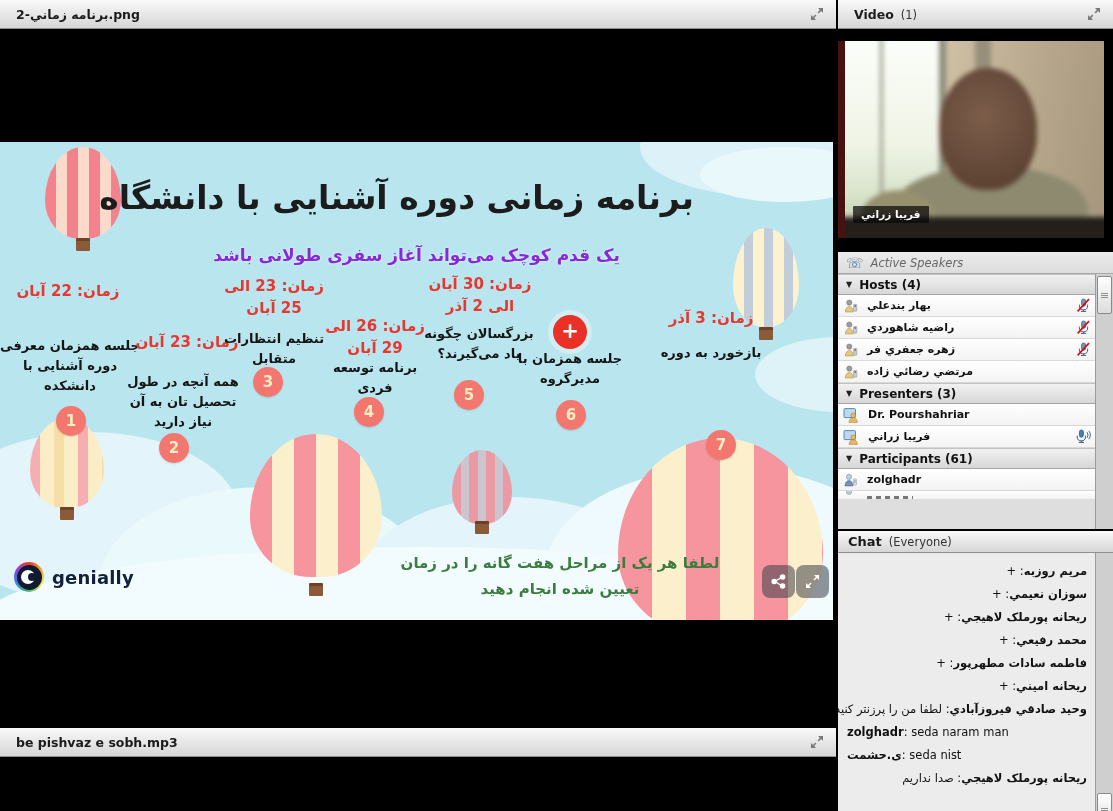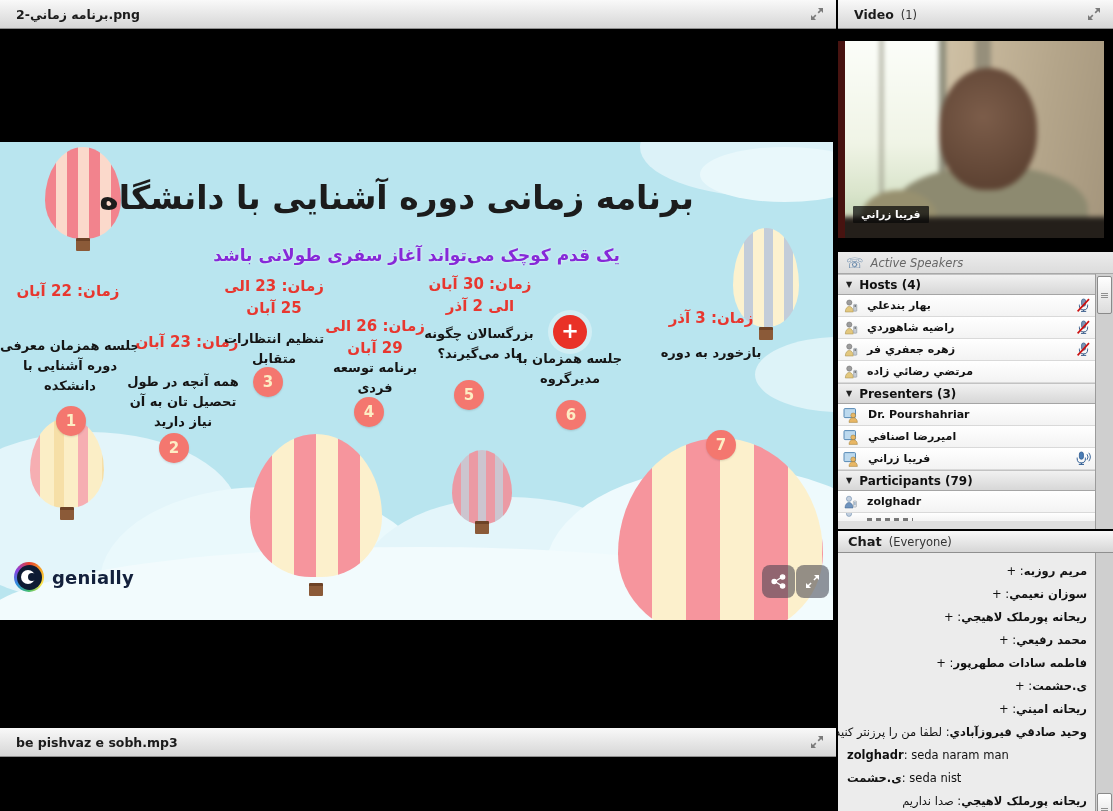--- a/index.html
+++ b/index.html
@@ -199,20 +199,22 @@
           <div class="plus-badge">+</div>
           <div class="sdesc">جلسه همزمان با مدیرگروه</div>
           <div class="sbadge">6</div>
         </div>
         <div class="step s7">
           <div class="sdate">زمان: 3 آذر</div>
           <div class="sdesc">بازخورد به دوره</div>
           <div class="sbadge">7</div>
         </div>
 
+        <div class="ig-footer">لطفا هر یک از مراحل هفت گانه را در زمان
+تعیین شده انجام دهید</div>
 
         <div class="brand" dir="ltr">
           <span class="g-icon">
               <span class="core"></span>
               <span class="eye"></span>
               <span class="pupil"></span>
             </span>
           <span class="g-text">genially</span>
         </div>
 
@@ -365,43 +367,35 @@
             <path d="M6 15.4c0-3 1.9-4.7 4.2-4.7s4.2 1.7 4.2 4.7z" fill="#e8b765" stroke="#9c7a34" stroke-width=".5"></path>
           </svg>
         <span class="nm">Dr. Pourshahriar</span>
       </div>
       <div class="att-row">
         <svg width="17" height="16" viewBox="0 0 17 16">
             <rect x="1" y="1.6" width="11.5" height="9" rx="1" fill="#bcd9ee" stroke="#4a7fae" stroke-width=".9"></rect>
             <circle cx="10.2" cy="8.4" r="2.4" fill="#e8b765" stroke="#9c7a34" stroke-width=".5"></circle>
             <path d="M6 15.4c0-3 1.9-4.7 4.2-4.7s4.2 1.7 4.2 4.7z" fill="#e8b765" stroke="#9c7a34" stroke-width=".5"></path>
           </svg>
-        <span class="nm">اميررضا اصنافي</span>
-      </div>
-      <div class="att-row">
-        <svg width="17" height="16" viewBox="0 0 17 16">
-            <rect x="1" y="1.6" width="11.5" height="9" rx="1" fill="#bcd9ee" stroke="#4a7fae" stroke-width=".9"></rect>
-            <circle cx="10.2" cy="8.4" r="2.4" fill="#e8b765" stroke="#9c7a34" stroke-width=".5"></circle>
-            <path d="M6 15.4c0-3 1.9-4.7 4.2-4.7s4.2 1.7 4.2 4.7z" fill="#e8b765" stroke="#9c7a34" stroke-width=".5"></path>
-          </svg>
         <span class="nm">فريبا زراني</span>
         <span class="micwrap">
           <svg width="16" height="15" viewBox="0 0 16 15">
               <rect x="4.4" y="1" width="4" height="7.2" rx="2" fill="#4a7cb5" stroke="#2c5a92" stroke-width=".8"></rect>
               <path d="M2.2 6.6v1.2a4.1 4.1 0 0 0 8.2 0V6.6" fill="none" stroke="#2c5a92" stroke-width="1"></path>
               <line x1="6.4" y1="11.8" x2="6.4" y2="13.2" stroke="#2c5a92"></line>
               <line x1="3.8" y1="13.4" x2="9" y2="13.4" stroke="#2c5a92"></line>
               <path d="M12 3.2a4.6 4.6 0 0 1 0 5.6M13.8 1.8a7 7 0 0 1 0 8.4" fill="none" stroke="#2c5a92" stroke-width=".9"></path>
             </svg>
         </span>
       </div>
 
       <div class="sec-head">
         <span class="tri">▼</span>
-        <span class="shl"><span>Participants</span> <span>(79)</span></span>
+        <span class="shl"><span>Participants</span> <span>(61)</span></span>
       </div>
 
       <div class="att-row">
         <svg width="16" height="16" viewBox="0 0 16 16">
             <circle cx="6" cy="4.8" r="2.6" fill="#c2cfdf" stroke="#5b7ca3" stroke-width=".5"></circle>
             <path d="M2 14c0-3.6 2-5.5 4-5.5s4 1.9 4 5.5z" fill="#6f93bd" stroke="#3d638e" stroke-width=".5"></path>
             <rect x="10.4" y="7" width="3" height="6" rx=".6" fill="#e9edf2" stroke="#7e868e" stroke-width=".5"></rect>
             <rect x="11.1" y="8" width="1.6" height="3.2" fill="#9fb4c9"></rect>
           </svg>
         <span class="nm">zolghadr</span>
@@ -424,21 +418,20 @@
   <section class="chat-pod">
     <header class="podbar minibar">
       <span class="ptitle"><span>Chat</span><span class="scope">(Everyone)</span></span>
     </header>
     <div class="chat-body">
       <div class="msg" dir="rtl"><b>مريم روزبه</b><span>: </span><span>+</span></div>
       <div class="msg" dir="rtl"><b>سوزان نعيمي</b><span>: </span><span>+</span></div>
       <div class="msg" dir="rtl"><b>ريحانه پورملک لاهيجي</b><span>: </span><span>+</span></div>
       <div class="msg" dir="rtl"><b>محمد رفيعي</b><span>: </span><span>+</span></div>
       <div class="msg" dir="rtl"><b>فاطمه سادات مطهرپور</b><span>: </span><span>+</span></div>
-      <div class="msg" dir="rtl"><b>ی.حشمت</b><span>: </span><span>+</span></div>
       <div class="msg" dir="rtl"><b>ريحانه اميني</b><span>: </span><span>+</span></div>
       <div class="msg" dir="rtl"><b>وحيد صادقي فيروزآبادي</b><span>: </span><span>لطفا من را پرزنتر کنید</span></div>
       <div class="msg" dir="ltr"><b>zolghadr</b><span>: </span><span>seda naram man</span></div>
       <div class="msg" dir="ltr"><b>ی.حشمت</b><span>: </span><span>seda nist</span></div>
       <div class="msg" dir="rtl"><b>ريحانه پورملک لاهيجي</b><span>: </span><span>صدا نداریم</span></div>
     </div>
     <div class="chat-scroll">
       <div class="scroll-thumb" style="top:240px;height:32px;">
           <span class="grip"></span>
         </div>

